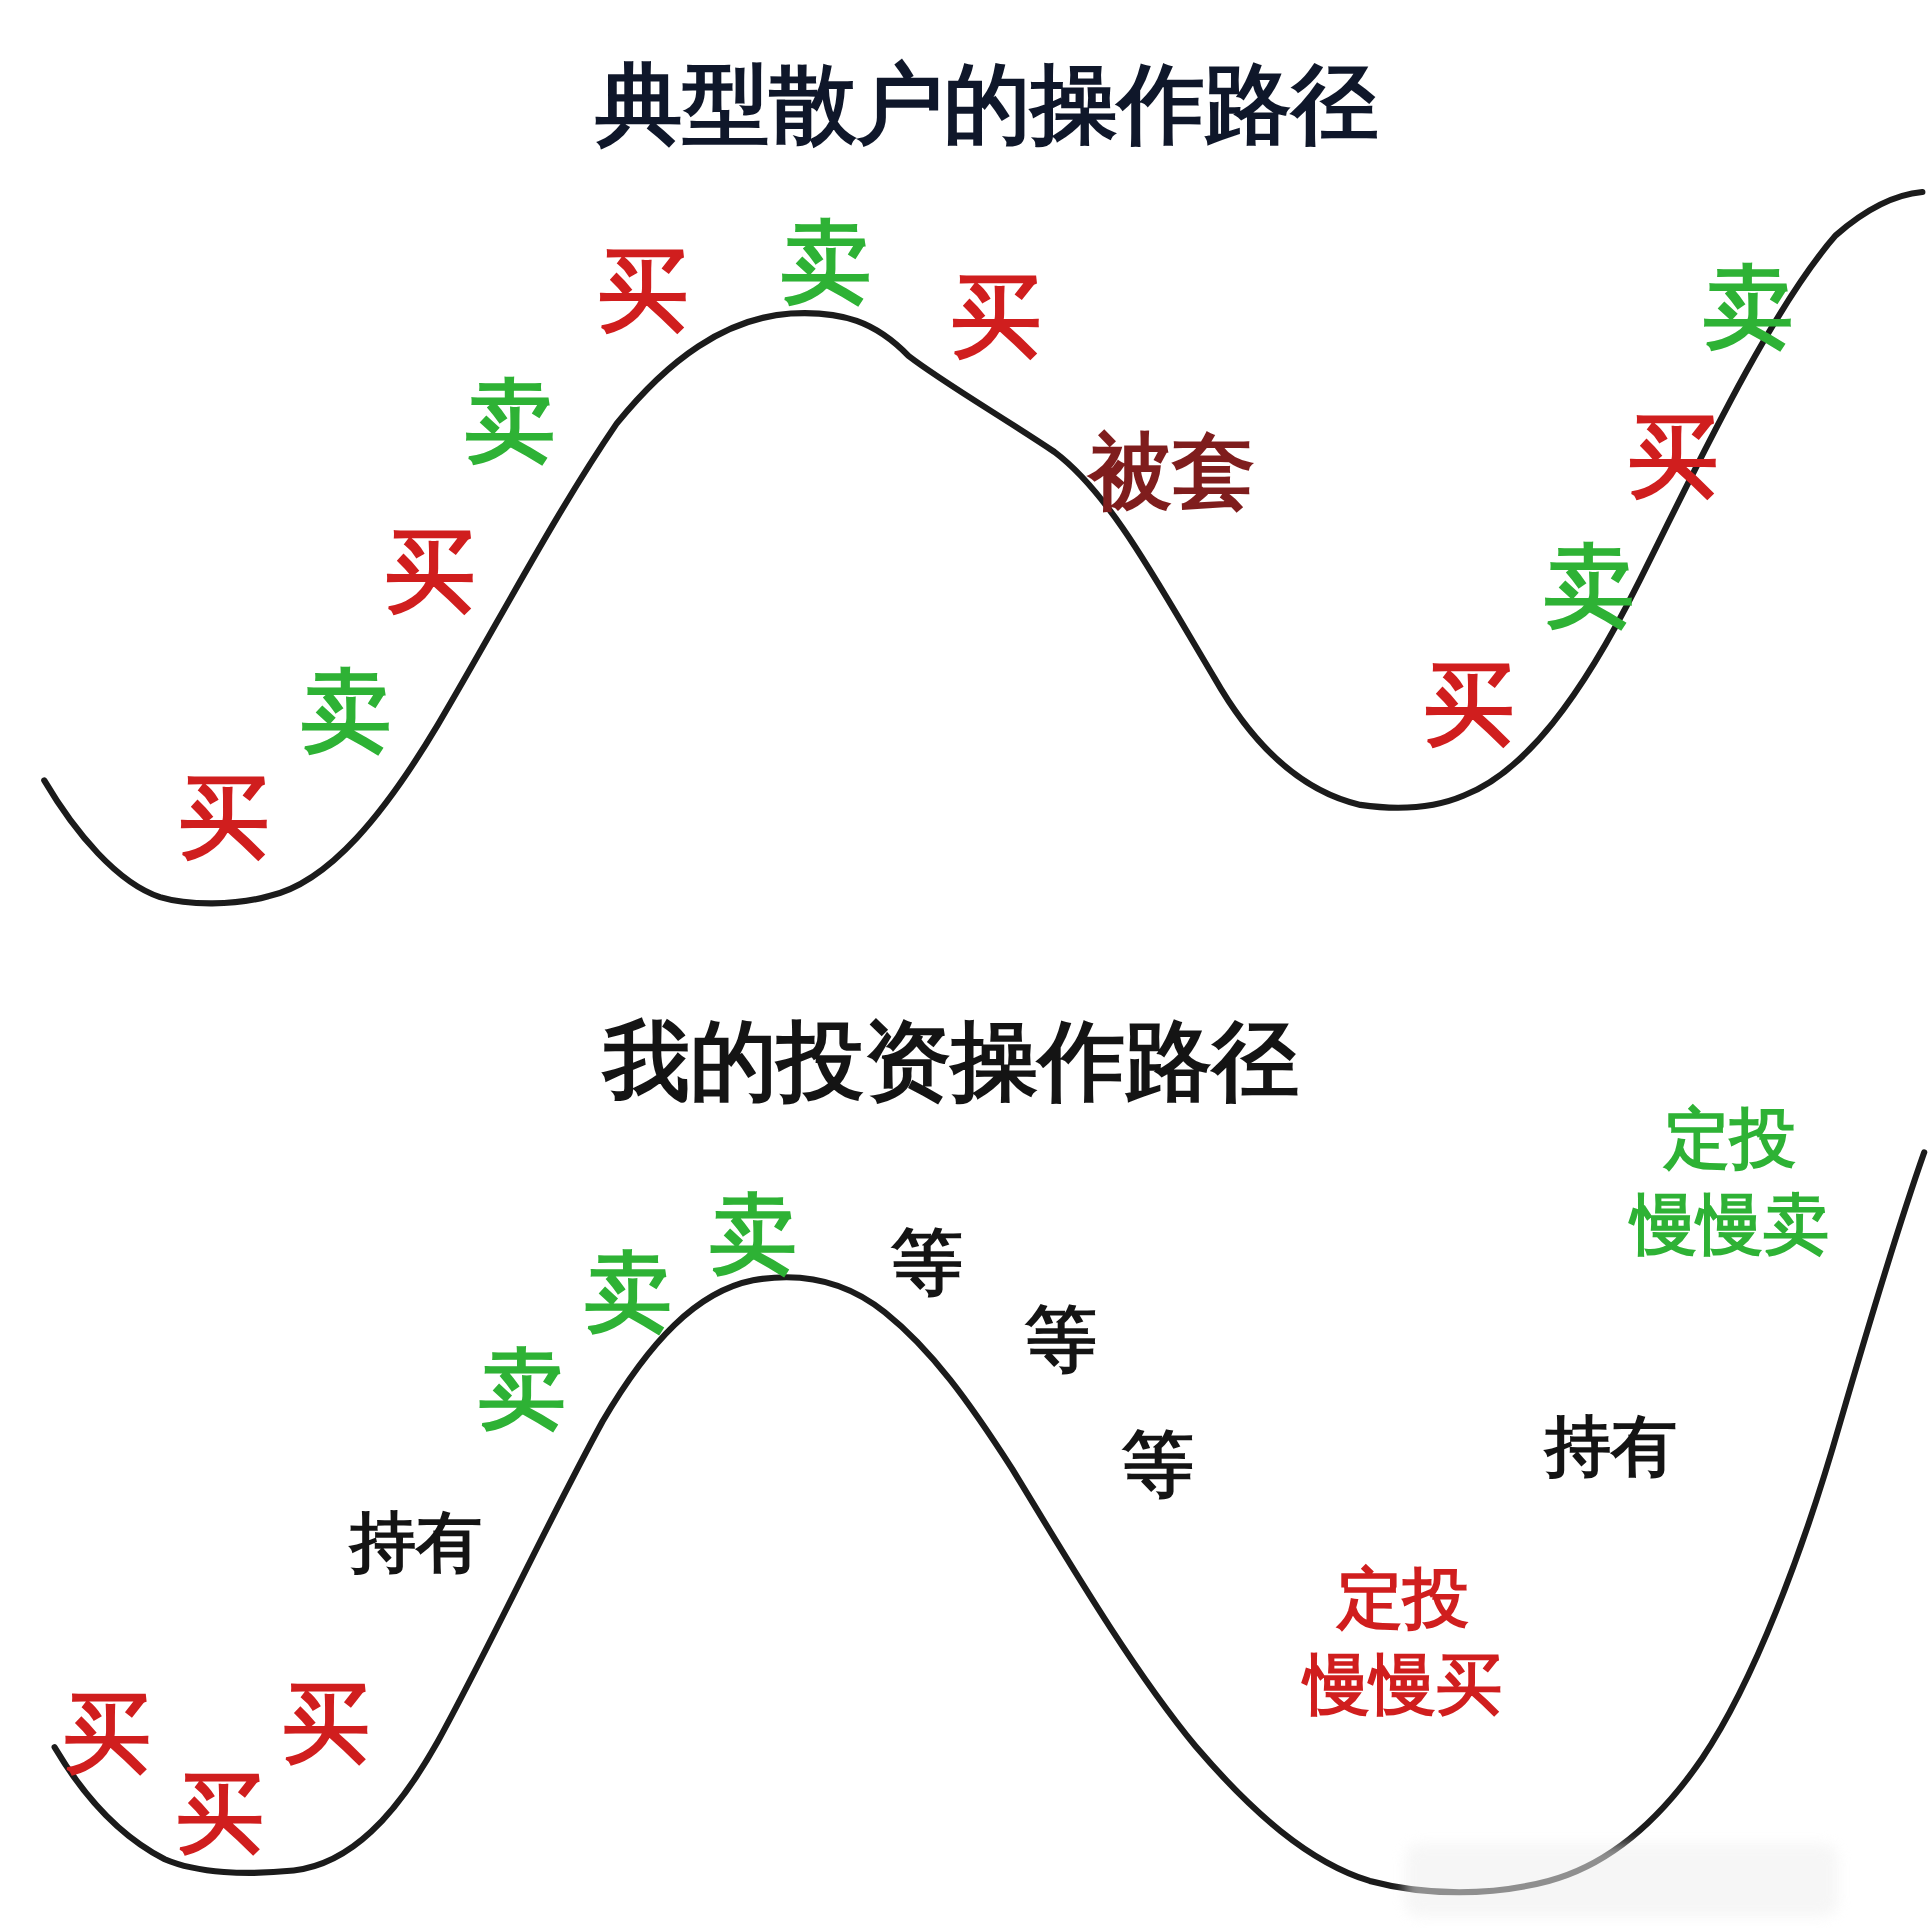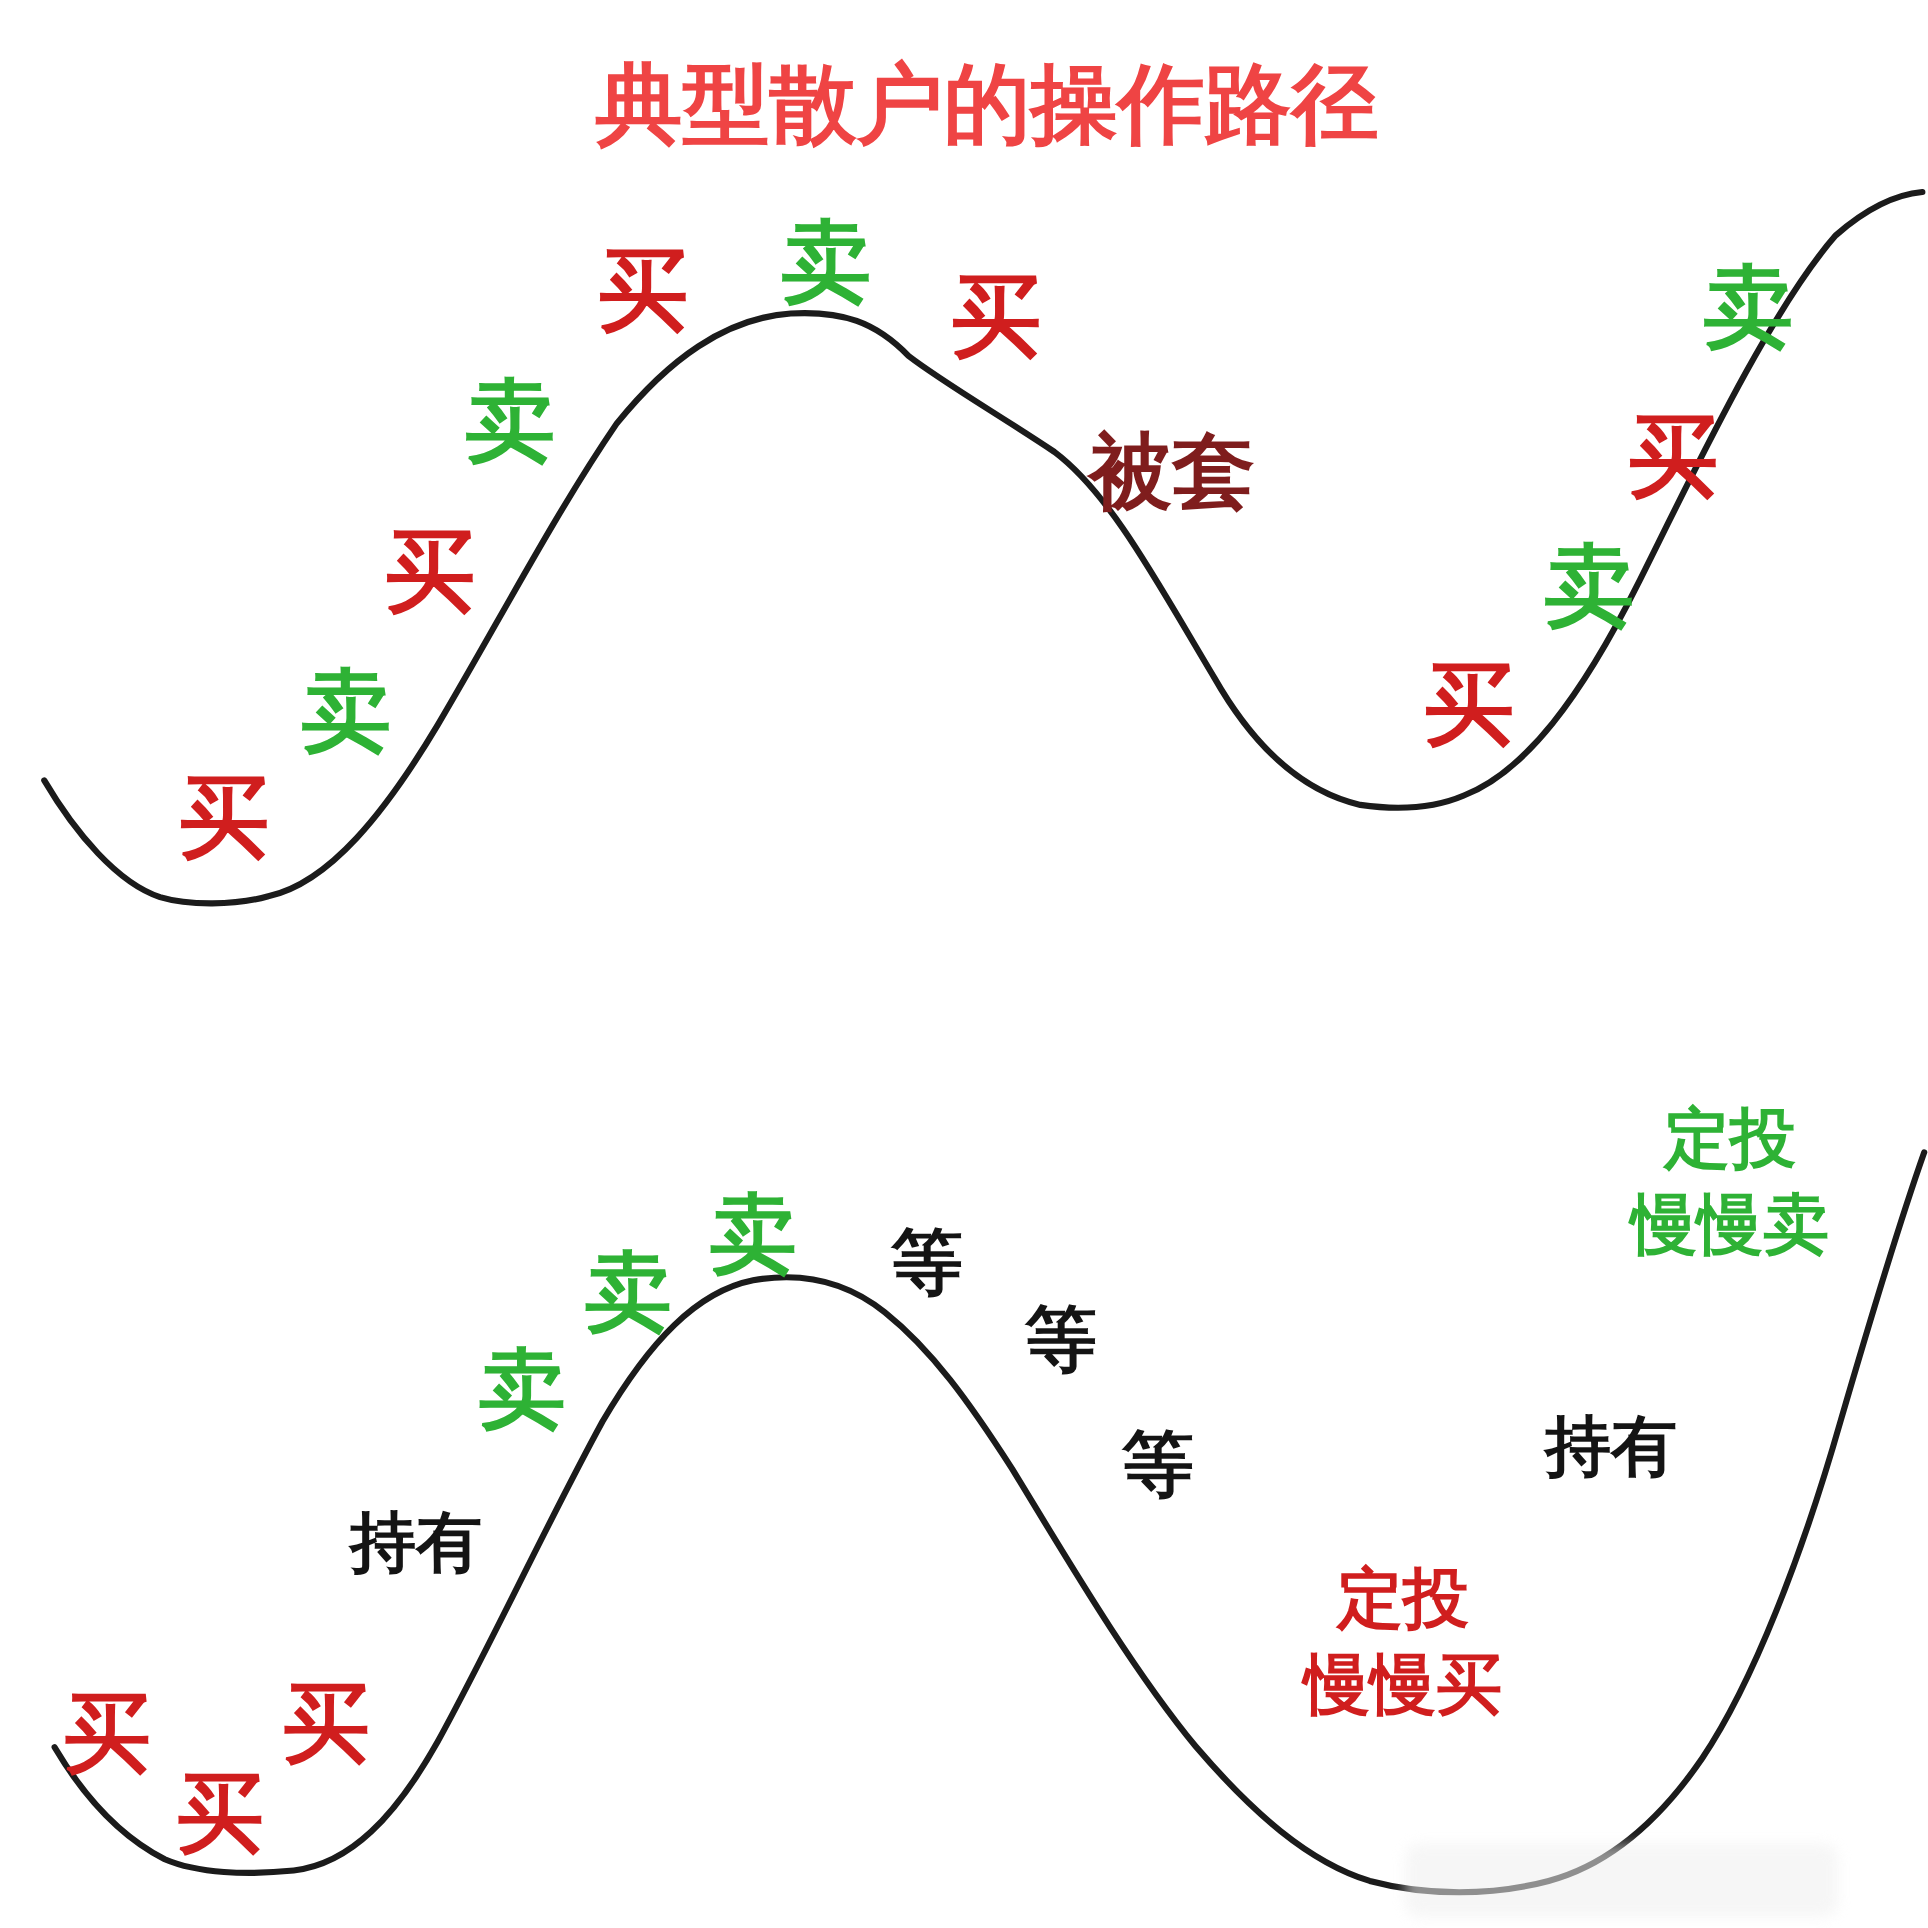--- a/index.html
+++ b/index.html
@@ -36,35 +36,36 @@
 </head>
 <body>
 
 <div class="canvas" style="background: rgb(255, 255, 255);">
 
   <svg class="curves" viewBox="0 0 2048 2048">
     <path d="M 47 829 C 80 885, 125 938, 170 953 C 200 962, 250 962, 285 952 C 350 938, 410 862, 465 770 C 530 660, 590 545, 655 450 C 710 382, 770 338, 840 333 C 895 330, 930 342, 965 378 C 1000 405, 1060 440, 1120 480 C 1180 525, 1230 620, 1290 720 C 1330 790, 1380 840, 1445 855 C 1480 860, 1520 860, 1555 845 C 1620 820, 1680 740, 1740 620 C 1800 500, 1880 330, 1950 250 C 1990 215, 2020 206, 2042 204" style="stroke: rgb(27, 27, 27);"></path>
     <path d="M 58 1856 C 90 1910, 130 1952, 175 1975 C 210 1990, 262 1992, 312 1987 C 372 1980, 420 1930, 465 1850 C 520 1750, 580 1620, 640 1510 C 690 1425, 740 1372, 800 1360 C 855 1350, 900 1362, 940 1394 C 990 1434, 1030 1490, 1075 1560 C 1130 1650, 1200 1770, 1270 1855 C 1330 1925, 1390 1978, 1455 1998 C 1515 2014, 1585 2014, 1645 1998 C 1705 1982, 1760 1938, 1808 1868 C 1862 1788, 1915 1650, 1955 1510 C 1990 1390, 2020 1292, 2044 1224" style="stroke: rgb(27, 27, 27);"></path>
   </svg>
 
-  <div class="title" style="left: 987px; top: 105px; font-size: 87px; color: #ef4444;">典型散户的操作路径</div>
+  <div class="title" style="left: 987px; top: 105px; font-size: 87px; color: #0f172a;">典型散户的操作路径</div>
 
   <div class="lbl" style="left: 224px; top: 817px; font-size: 90px; color: rgb(208, 30, 30);">买</div>
   <div class="lbl" style="left: 346px; top: 711px; font-size: 90px; color: rgb(46, 178, 53);">卖</div>
   <div class="lbl" style="left: 430px; top: 571px; font-size: 90px; color: rgb(208, 30, 30);">买</div>
   <div class="lbl" style="left: 510px; top: 421px; font-size: 90px; color: rgb(46, 178, 53);">卖</div>
   <div class="lbl" style="left: 643px; top: 290px; font-size: 90px; color: rgb(208, 30, 30);">买</div>
   <div class="lbl" style="left: 826px; top: 262px; font-size: 90px; color: rgb(46, 178, 53);">卖</div>
   <div class="lbl" style="left: 996px; top: 316px; font-size: 90px; color: rgb(208, 30, 30);">买</div>
   <div class="lbl" style="left: 1172px; top: 473px; font-size: 83px; color: #7f1d1d;">被套</div>
   <div class="lbl" style="left: 1469px; top: 704px; font-size: 90px; color: rgb(208, 30, 30);">买</div>
   <div class="lbl" style="left: 1589px; top: 586px; font-size: 90px; color: rgb(46, 178, 53);">卖</div>
   <div class="lbl" style="left: 1673px; top: 456px; font-size: 90px; color: rgb(208, 30, 30);">买</div>
   <div class="lbl" style="left: 1748px; top: 307px; font-size: 90px; color: rgb(46, 178, 53);">卖</div>
 
+  <div class="title" style="left: 951px; top: 1062px; font-size: 87px; color: rgb(20, 20, 20);">我的投资操作路径</div>
 
   <div class="lbl" style="left: 107px; top: 1734px; font-size: 87px; color: rgb(208, 30, 30);">买</div>
   <div class="lbl" style="left: 220px; top: 1814px; font-size: 87px; color: rgb(208, 30, 30);">买</div>
   <div class="lbl" style="left: 326px; top: 1724px; font-size: 87px; color: rgb(208, 30, 30);">买</div>
   <div class="lbl" style="left: 416px; top: 1543px; font-size: 66px; color: rgb(20, 20, 20);">持有</div>
   <div class="lbl" style="left: 522px; top: 1390px; font-size: 87px; color: rgb(46, 178, 53);">卖</div>
   <div class="lbl" style="left: 628px; top: 1293px; font-size: 87px; color: rgb(46, 178, 53);">卖</div>
   <div class="lbl" style="left: 753px; top: 1235px; font-size: 87px; color: rgb(46, 178, 53);">卖</div>
   <div class="lbl" style="left: 927px; top: 1264px; font-size: 72px; color: rgb(20, 20, 20);">等</div>
   <div class="lbl" style="left: 1061px; top: 1341px; font-size: 72px; color: rgb(20, 20, 20);">等</div>

